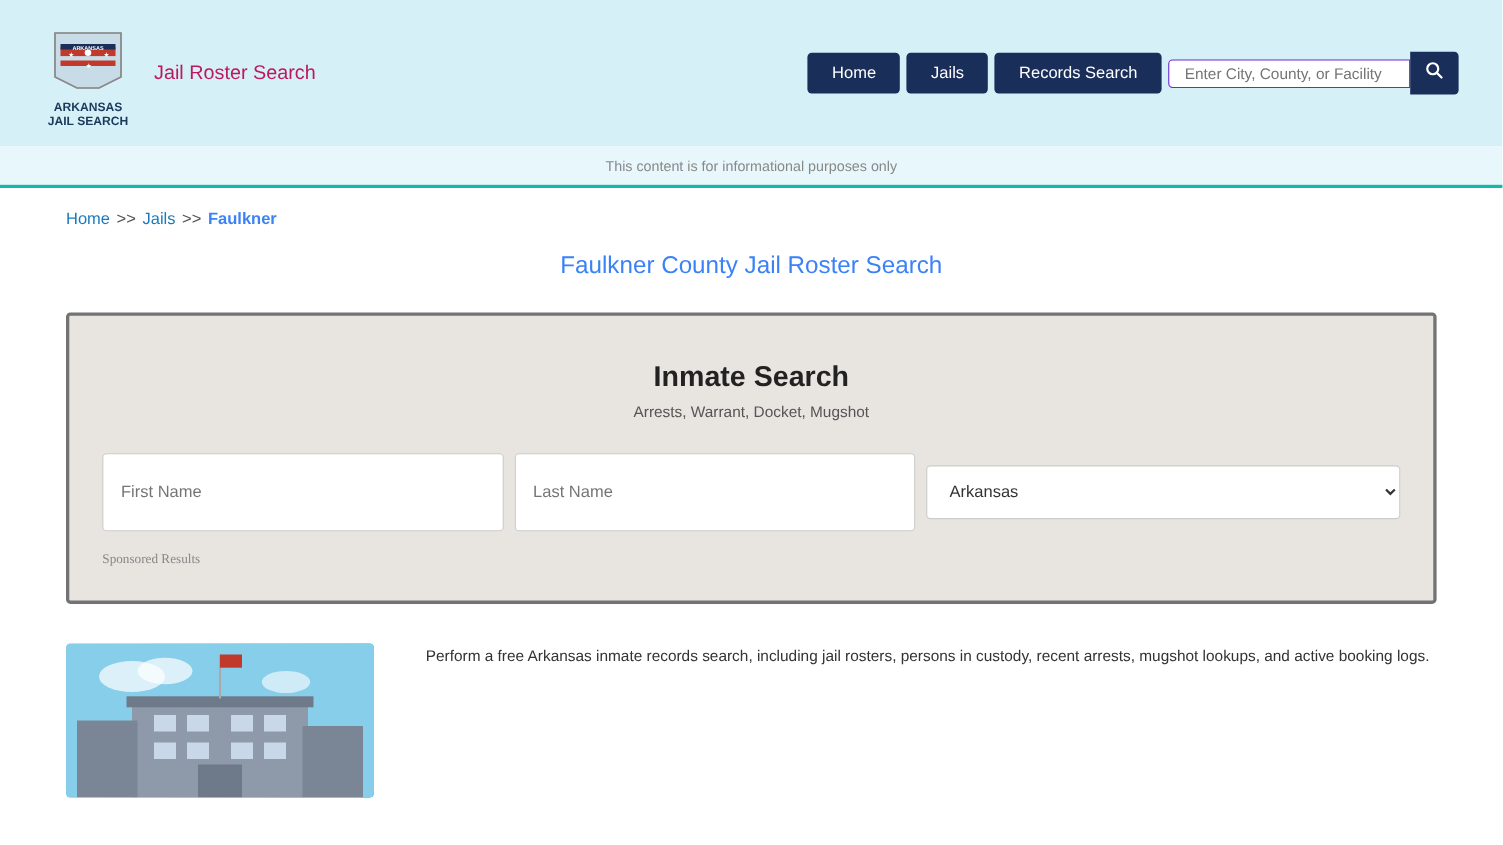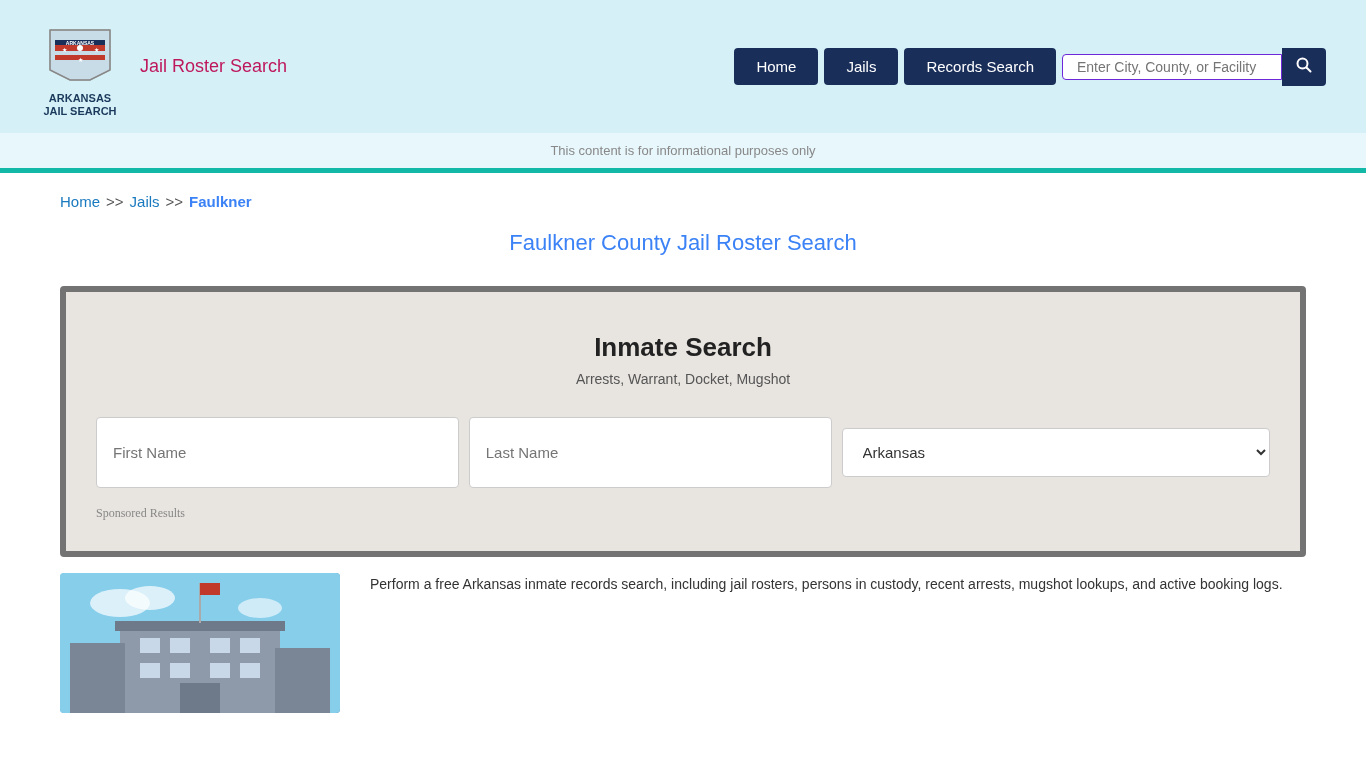--- a/index.html
+++ b/index.html
@@ -78,21 +78,21 @@
       font-size: 16px;
     }
 
     
     .sub-header {
       background: #e8f7fc;
       padding: 10px 40px;
       text-align: center;
       color: #888;
       font-size: 13px;
-      border-bottom: 5px solid #14b8a6;
+      border-bottom: 3px solid #14b8a6;
     }
 
     
     .main-content {
       padding: 20px 60px;
       background: #fff;
     }
 
     
     .breadcrumb {
@@ -119,24 +119,24 @@
       text-align: center;
       font-size: 22px;
       font-weight: normal;
       color: #3b82f6;
       margin-bottom: 30px;
     }
 
     
     .search-box {
       background: #e8e4e0;
-      border: 6px solid #737373;
+      border: 3px solid #737373;
       border-radius: 4px;
       padding: 40px 30px 30px 30px;
-      margin-bottom: 16px;
+      margin-bottom: 36px;
     }
     .search-box-title {
       text-align: center;
       font-size: 26px;
       font-weight: bold;
       color: #222;
       margin-bottom: 8px;
     }
     .search-box-subtitle {
       text-align: center;
@@ -184,21 +184,21 @@
     .sponsored-label {
       color: #888;
       font-size: 12px;
       margin-top: 18px;
       font-family: Liberation Serif, serif;
     }
 
     
     .bottom-section {
       display: flex;
-      gap: 30px;
+      gap: 47px;
       align-items: flex-start;
       margin-top: 10px;
     }
     .bottom-image {
       width: 280px;
       height: 140px;
       background: linear-gradient(135deg, #87ceeb 0%, #5ba3d0 50%, #3d7db5 100%);
       border-radius: 4px;
       flex-shrink: 0;
       overflow: hidden;

